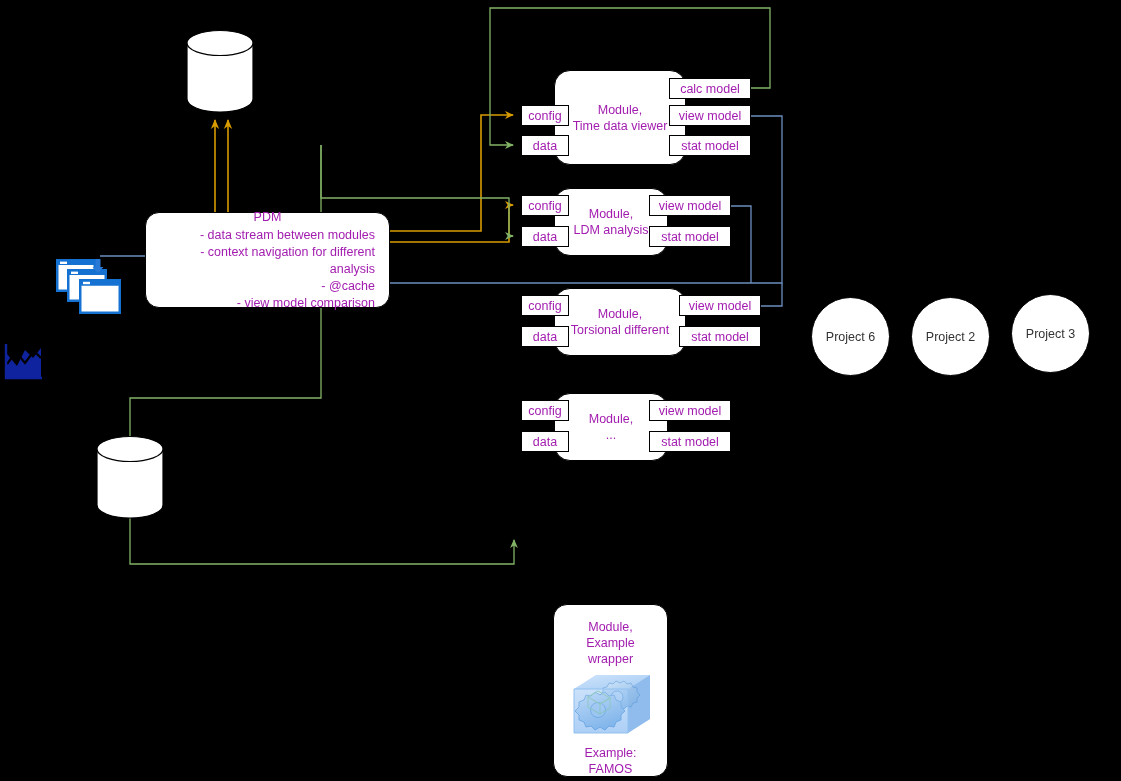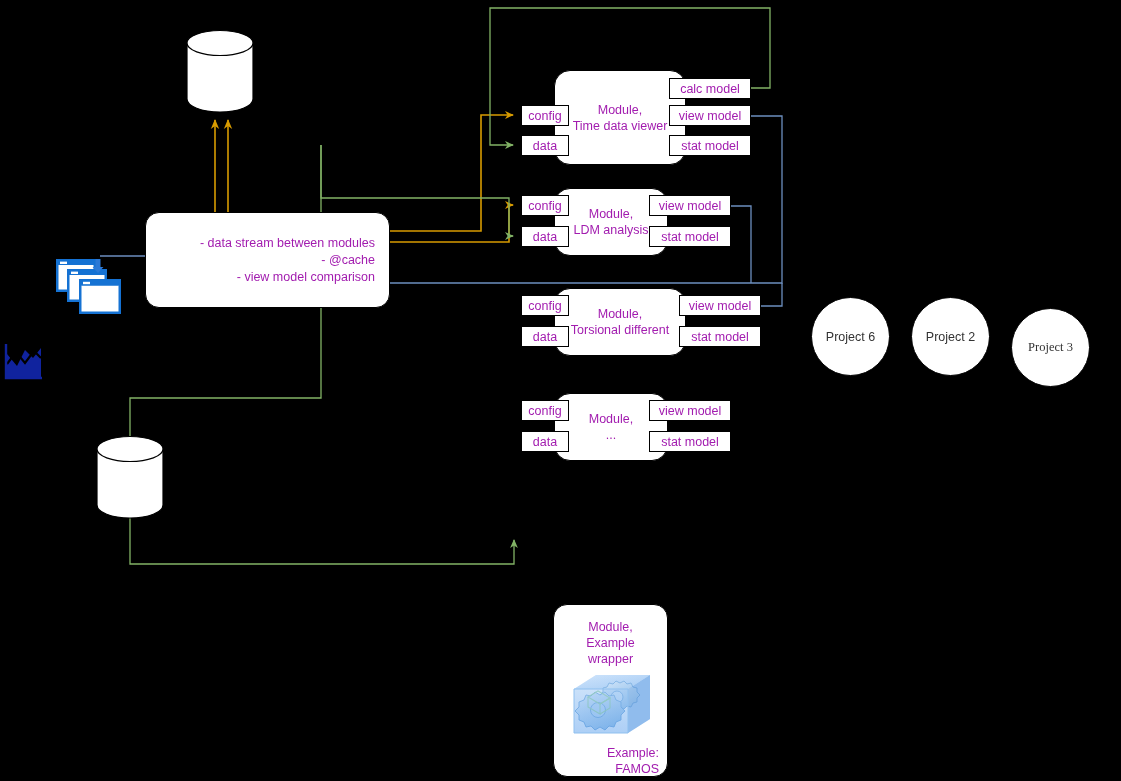--- a/index.html
+++ b/index.html
@@ -77,21 +77,21 @@
     border-radius: 14px;
     border: 1px solid #000000;
     flex-direction: column;
     justify-content: space-between;
     align-items: center;
     padding: 14px 8px 12px 8px;
     font-size: 12.5px;
     line-height: 16px;
   }
   .wrapper-title { text-align: center; }
-  .wrapper-foot  { text-align: right; }
+  .wrapper-foot  { text-align: center; }
 
   
   .cyl {
     position: absolute;
     z-index: 5;
   }
 
   
   .icon-abs { position: absolute; z-index: 7; }
 
@@ -182,21 +182,23 @@
   </div>
 
   <div class="cyl" style="left:96px; top:436px;">
     <svg width="68" height="82" viewBox="0 0 68 82">
       <path d="M1,13 L1,69 A33,13 0 0 0 67,69 L67,13 Z" fill="#ffffff" stroke="#000000" stroke-width="1.2"></path>
       <ellipse cx="34" cy="13" rx="33" ry="12.5" fill="#ffffff" stroke="#000000" stroke-width="1.2"></ellipse>
     </svg>
   </div>
 
   <div class="node pdm" style="left:145px; top:212px; width:245px; height:96px; z-index:8;">
+    <div class="pdm-title">PDM</div>
     <div class="pdm-line">- data stream between modules</div>
+    <div class="pdm-line">- context navigation for different analysis</div>
     <div class="pdm-line">- @cache</div>
     <div class="pdm-line">- view model comparison</div>
   </div>
 
   <div class="node module-body" style="left:554px; top:70px; width:132px; height:95px; z-index:4;">
     <div>Module,</div>
     <div>Time data viewer</div>
   </div>
   <div class="node pin" style="left:521px; top:105px; width:48px; height:21px;">config</div>
   <div class="node pin" style="left:521px; top:135px; width:48px; height:21px;">data</div>
@@ -226,21 +228,21 @@
     <div>Module,</div>
     <div>...</div>
   </div>
   <div class="node pin" style="left:521px; top:400px; width:48px; height:21px;">config</div>
   <div class="node pin" style="left:521px; top:431px; width:48px; height:21px;">data</div>
   <div class="node pin" style="left:649px; top:400px; width:82px; height:21px;">view model</div>
   <div class="node pin" style="left:649px; top:431px; width:82px; height:21px;">stat model</div>
 
   <div class="node circle" style="left:811px; top:297px; width:79px; height:79px;">Project 6</div>
   <div class="node circle" style="left:911px; top:297px; width:79px; height:79px;">Project 2</div>
-  <div class="node circle" style="left:1011px; top:308px; width:79px; height:79px;font-family:Liberation Serif, serif;">Project 3</div>
+  <div class="node circle" style="left:1011px; top:294px; width:79px; height:79px;">Project 3</div>
 
   <div class="node wrapper-card" style="left:553px; top:604px; width:115px; height:173px;">
     <div class="wrapper-title">
       <div>Module,</div>
       <div>Example wrapper</div>
     </div>
     <div>
       <svg width="90" height="78" viewBox="0 0 90 78">
         <defs>
           <linearGradient id="boxFrontG" x1="0" y1="0" x2="0" y2="1">

